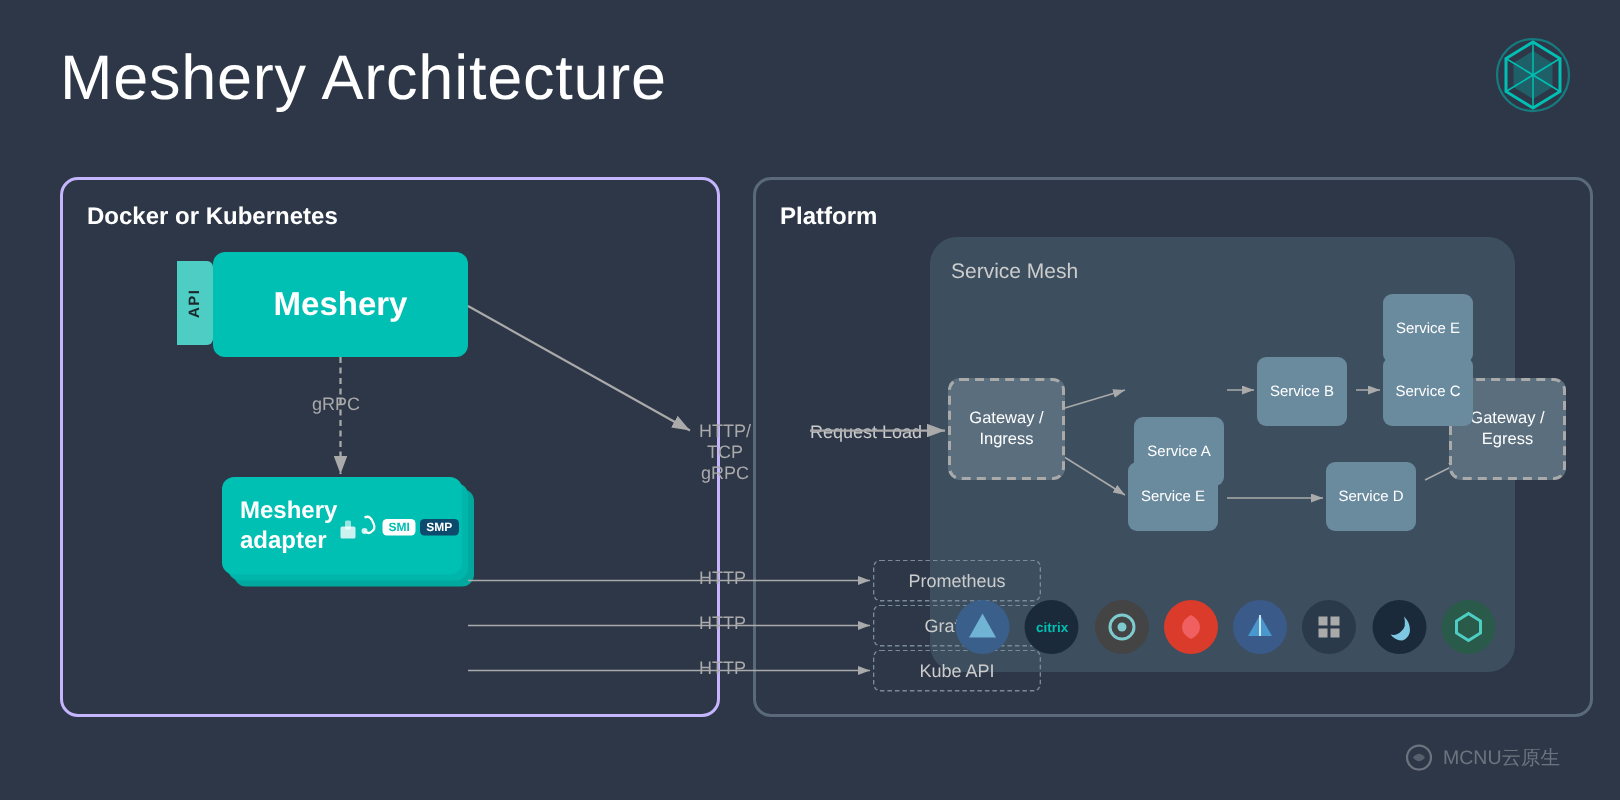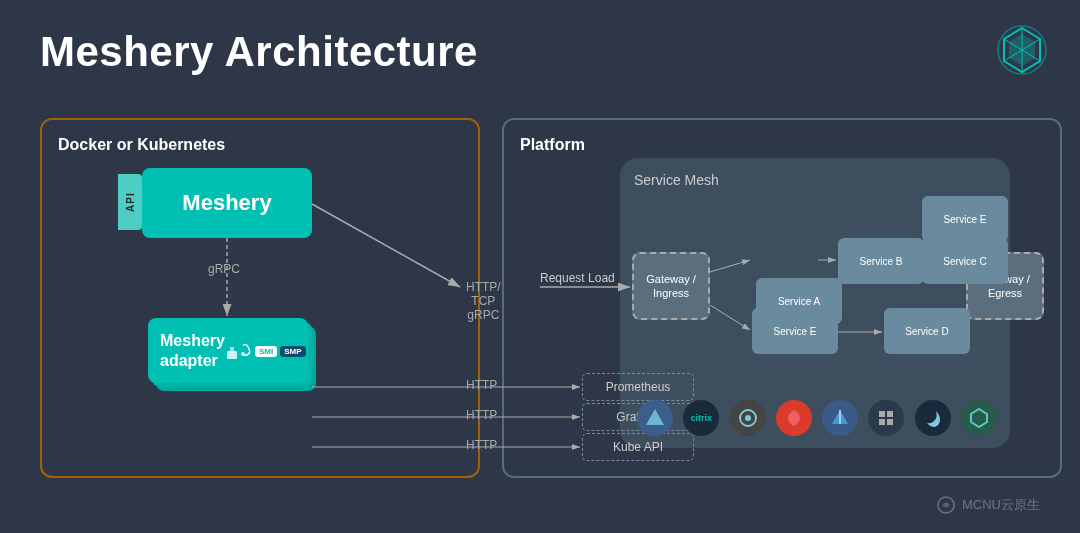--- a/index.html
+++ b/index.html
@@ -12,21 +12,21 @@
       overflow: hidden;
       position: relative;
     }
 
     
     .page-title {
       position: absolute;
       top: 28px;
       left: 40px;
       font-size: 42px;
-      font-weight: 700;
+      font-weight: 400;
       color: #fff;
       letter-spacing: 0.5px;
     }
 
     
     .logo {
       position: absolute;
       top: 24px;
       right: 32px;
       width: 52px;
@@ -46,21 +46,21 @@
       margin-top: 24px;
     }
 
     
     .docker-box {
       position: absolute;
       top: 118px;
       left: 40px;
       width: 440px;
       height: 360px;
-      border: 2px solid #a16207;
+      border: 2px solid #c4b5fd;
       border-radius: 12px;
       background: transparent;
       padding: 16px;
     }
     .docker-box-title {
       font-size: 16px;
       font-weight: 700;
       color: #fff;
       margin-bottom: 10px;
     }
@@ -245,21 +245,21 @@
       font-size: 11px;
       color: #fff;
       line-height: 1.3;
       font-weight: 500;
       z-index: 5;
     }
 
     
     .service-node {
       position: absolute;
-      width: 86px;
+      width: 60px;
       height: 46px;
       background: #6a8a9e;
       border-radius: 6px;
       display: flex;
       align-items: center;
       justify-content: center;
       text-align: left;
       font-size: 10px;
       color: #fff;
       line-height: 1.3;
@@ -306,21 +306,21 @@
       left: 0;
       width: 1080px;
       height: 533px;
       pointer-events: none;
       z-index: 4;
     }
 
     
     .request-load-label {
       position: absolute;
-      top: 271px;
+      top: 281px;
       left: 540px;
       font-size: 12px;
       color: #ccc;
     }
 
     
     .icons-row {
       position: absolute;
       top: 386px;
       left: 632px;

